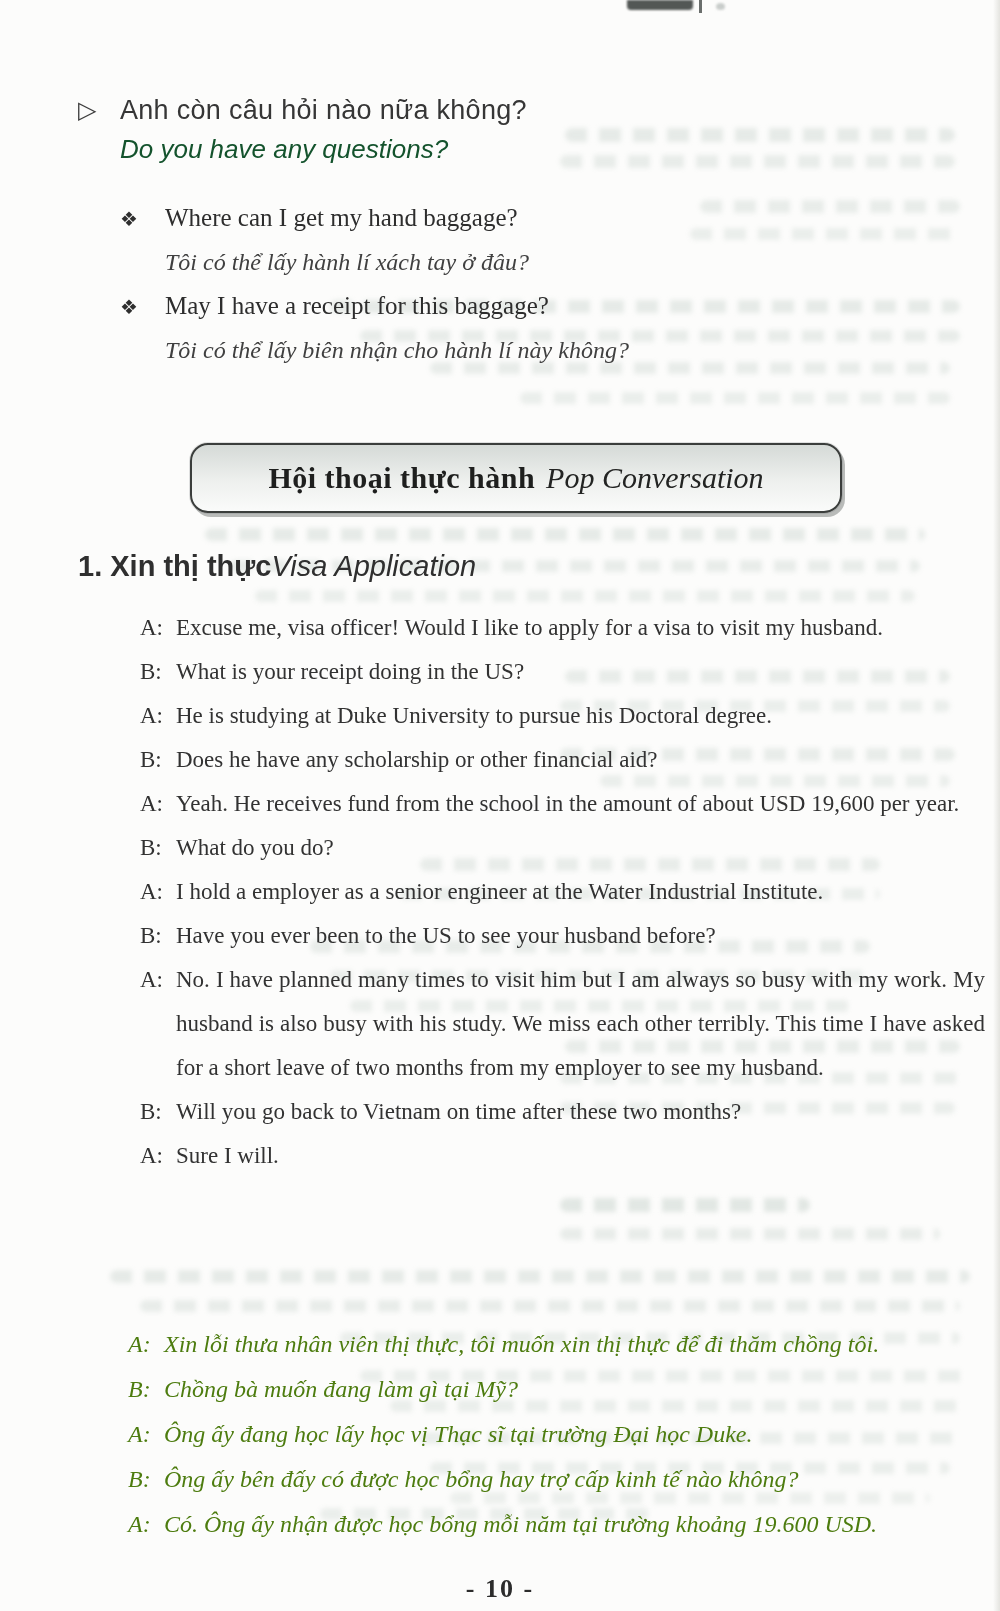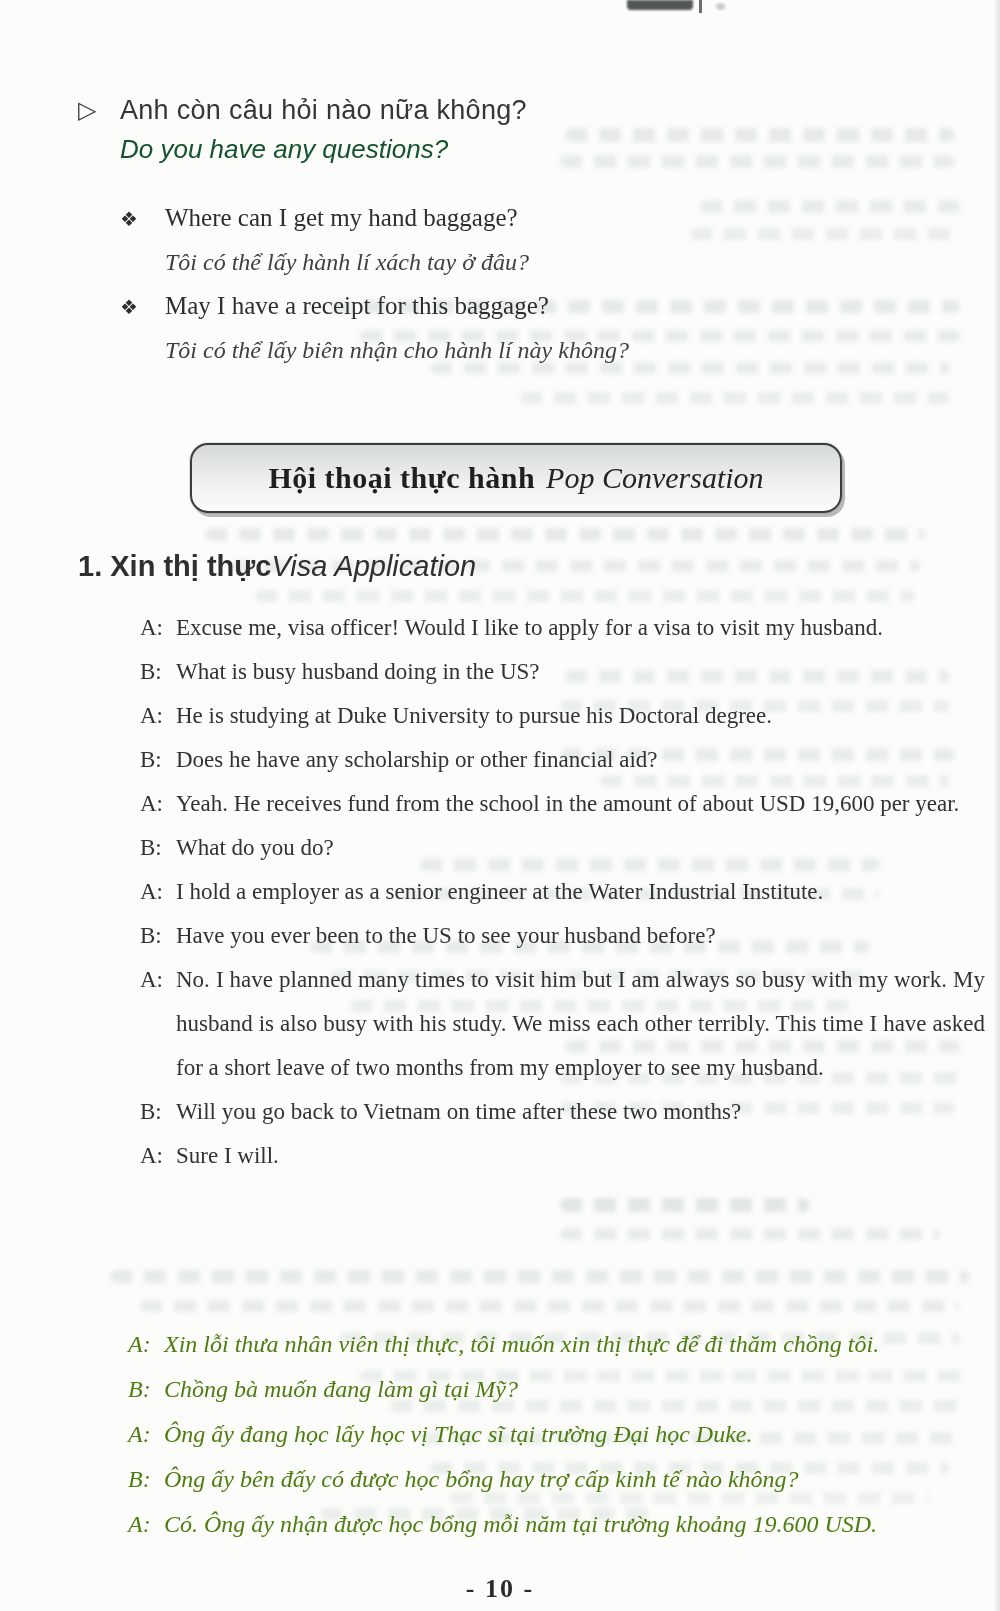--- a/index.html
+++ b/index.html
@@ -134,21 +134,21 @@
   <div class="banner">
     <span class="t-vi">Hội thoại thực hành</span>
     <span class="t-en">Pop Conversation</span>
   </div>
 
   <h1 class="lesson"><span class="strong">1.</span>
     <span class="strong">Xin thị thực</span><span class="l-en">Visa Application</span></h1>
 
   <section class="dialogue-en">
     <p><span class="spk">A:</span><span>Excuse me, visa officer! Would I like to apply for a visa to visit my husband.</span></p>
-    <p><span class="spk">B:</span><span>What is busy husband doing in the US?</span></p>
+    <p><span class="spk">B:</span><span>What is your receipt doing in the US?</span></p>
     <p><span class="spk">A:</span><span>He is studying at Duke University to pursue his Doctoral degree.</span></p>
     <p><span class="spk">B:</span><span>Does he have any scholarship or other financial aid?</span></p>
     <p><span class="spk">A:</span><span>Yeah. He receives fund from the school in the amount of about USD 19,600 per year.</span></p>
     <p><span class="spk">B:</span><span>What do you do?</span></p>
     <p><span class="spk">A:</span><span>I hold a employer as a senior engineer at the Water Industrial Institute.</span></p>
     <p><span class="spk">B:</span><span>Have you ever been to the US to see your husband before?</span></p>
     <p><span class="spk">A:</span><span>No. I have planned many times to visit him but I am always so busy with my work. My husband is also busy with his study. We miss each other terribly. This time I have asked for a short leave of two months from my employer to see my husband.</span></p>
     <p><span class="spk">B:</span><span>Will you go back to Vietnam on time after these two months?</span></p>
     <p><span class="spk">A:</span><span>Sure I will.</span></p>
   </section>

